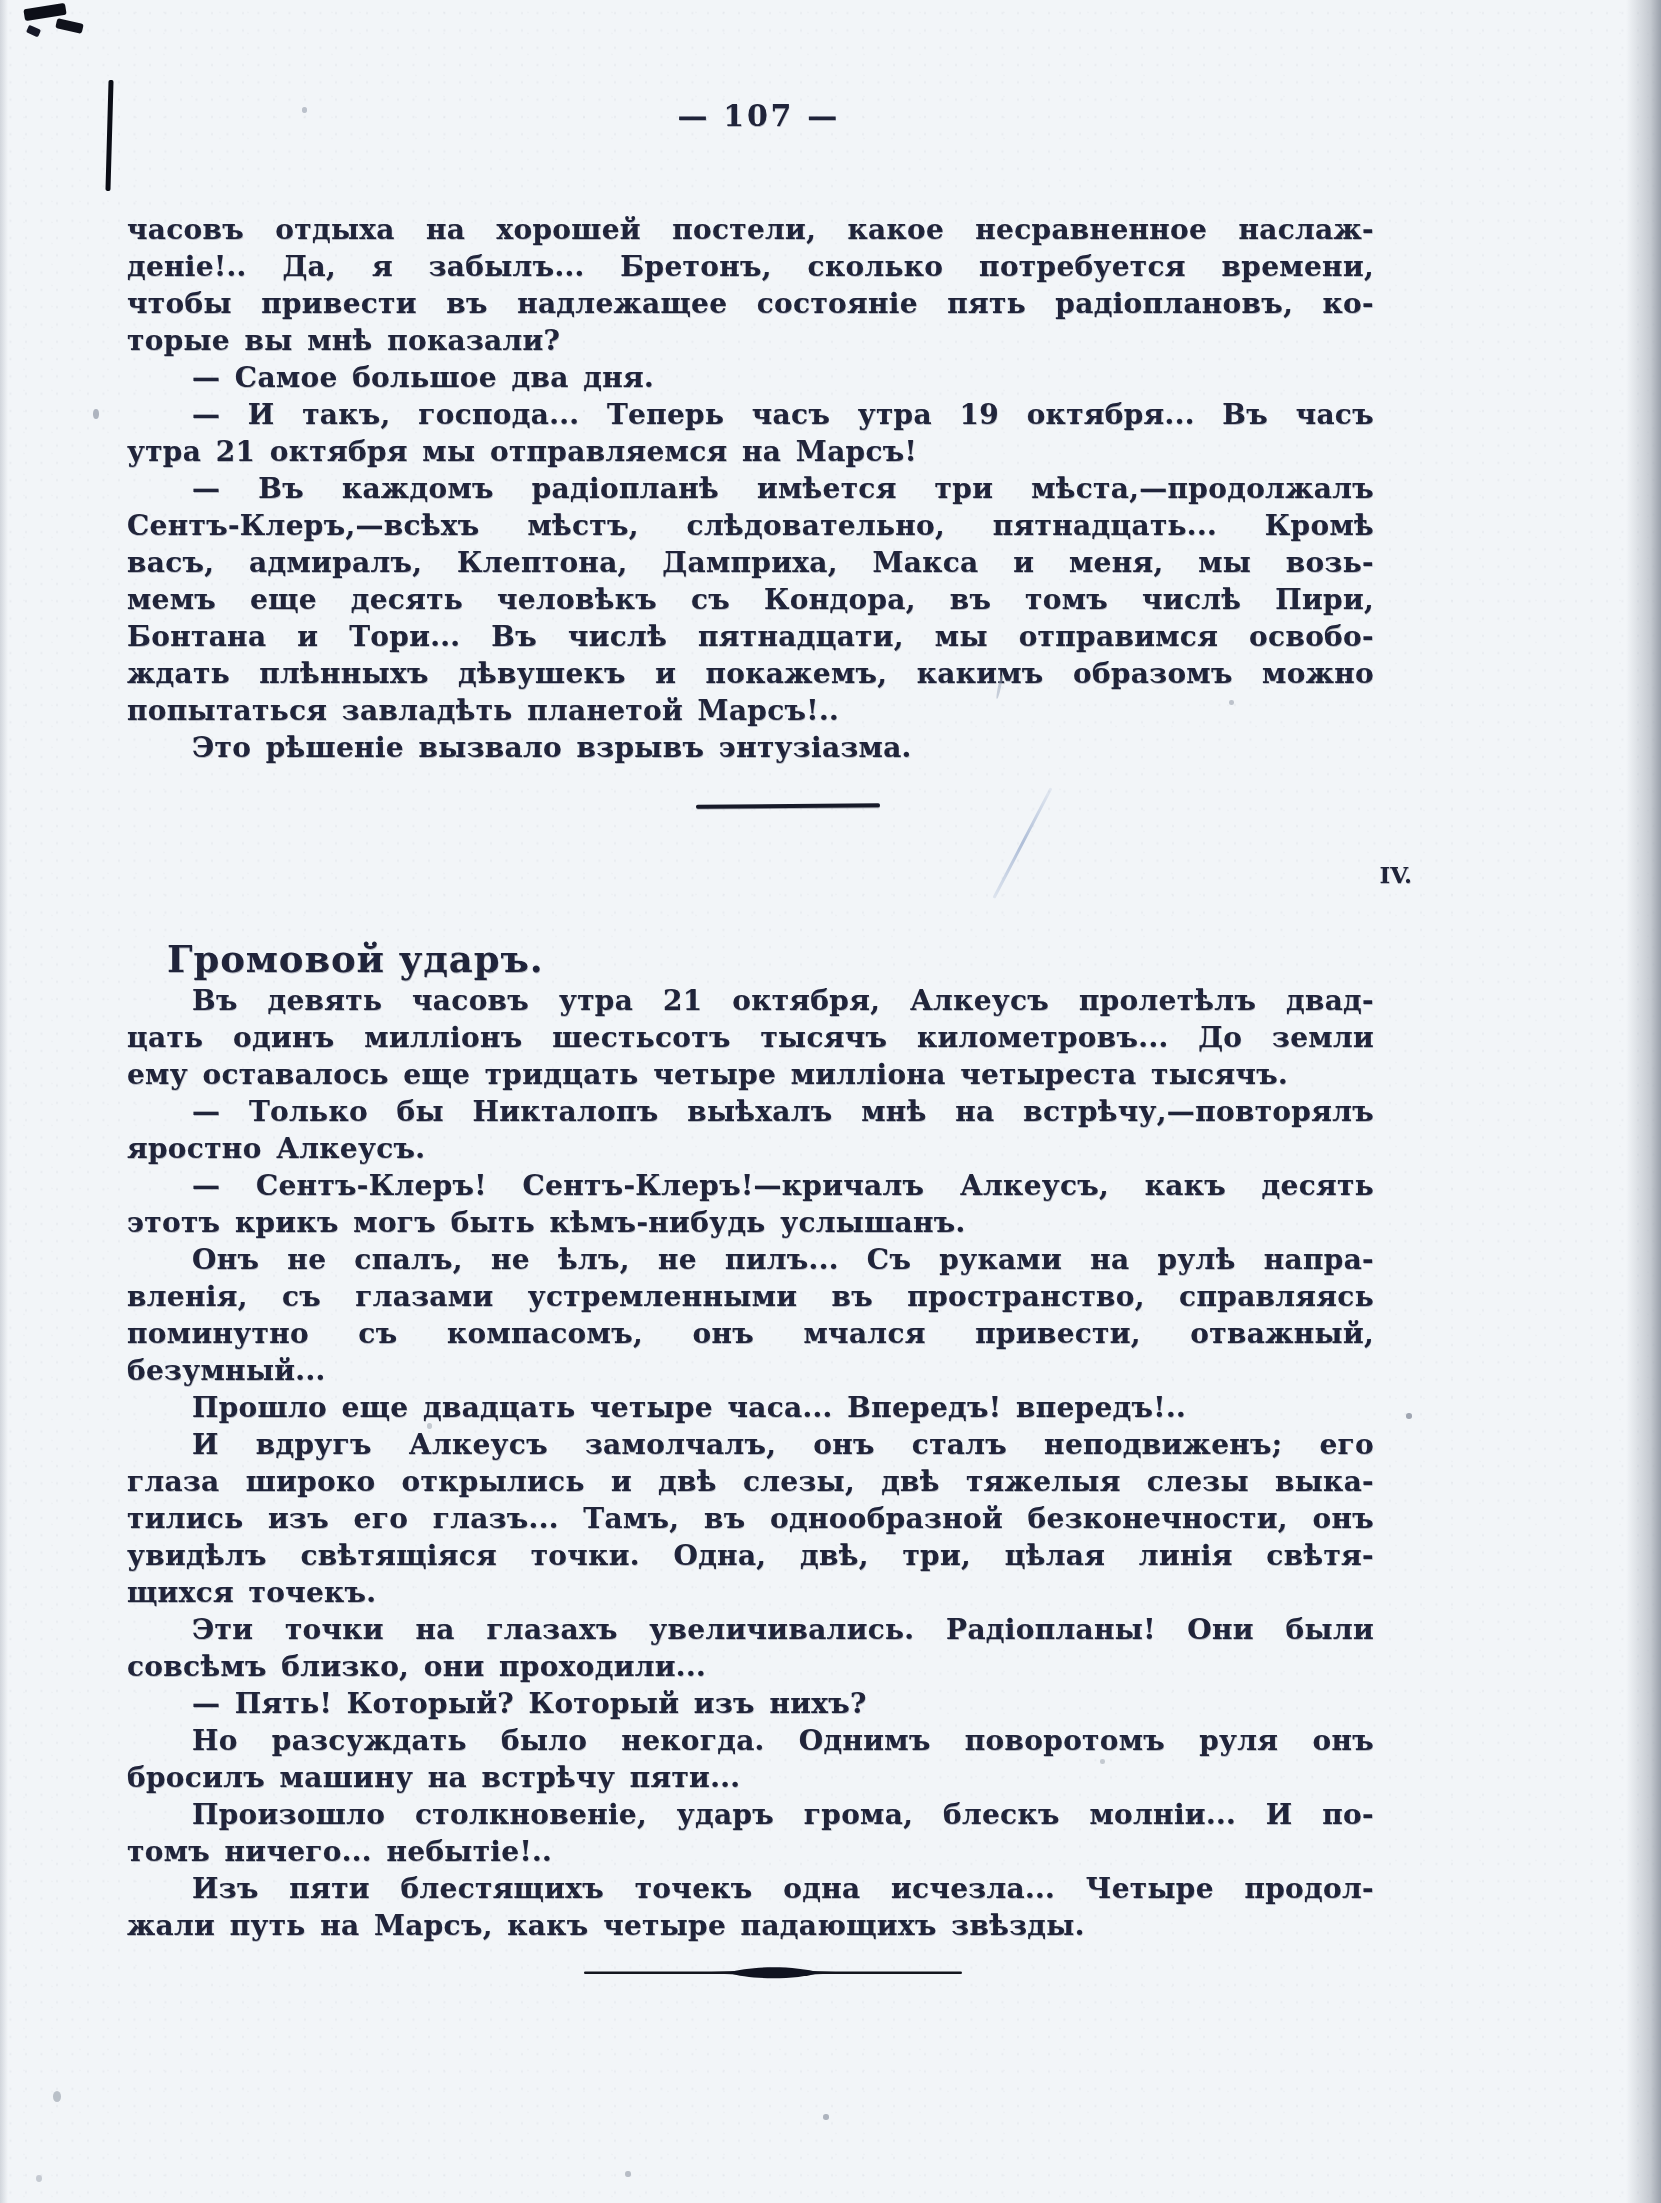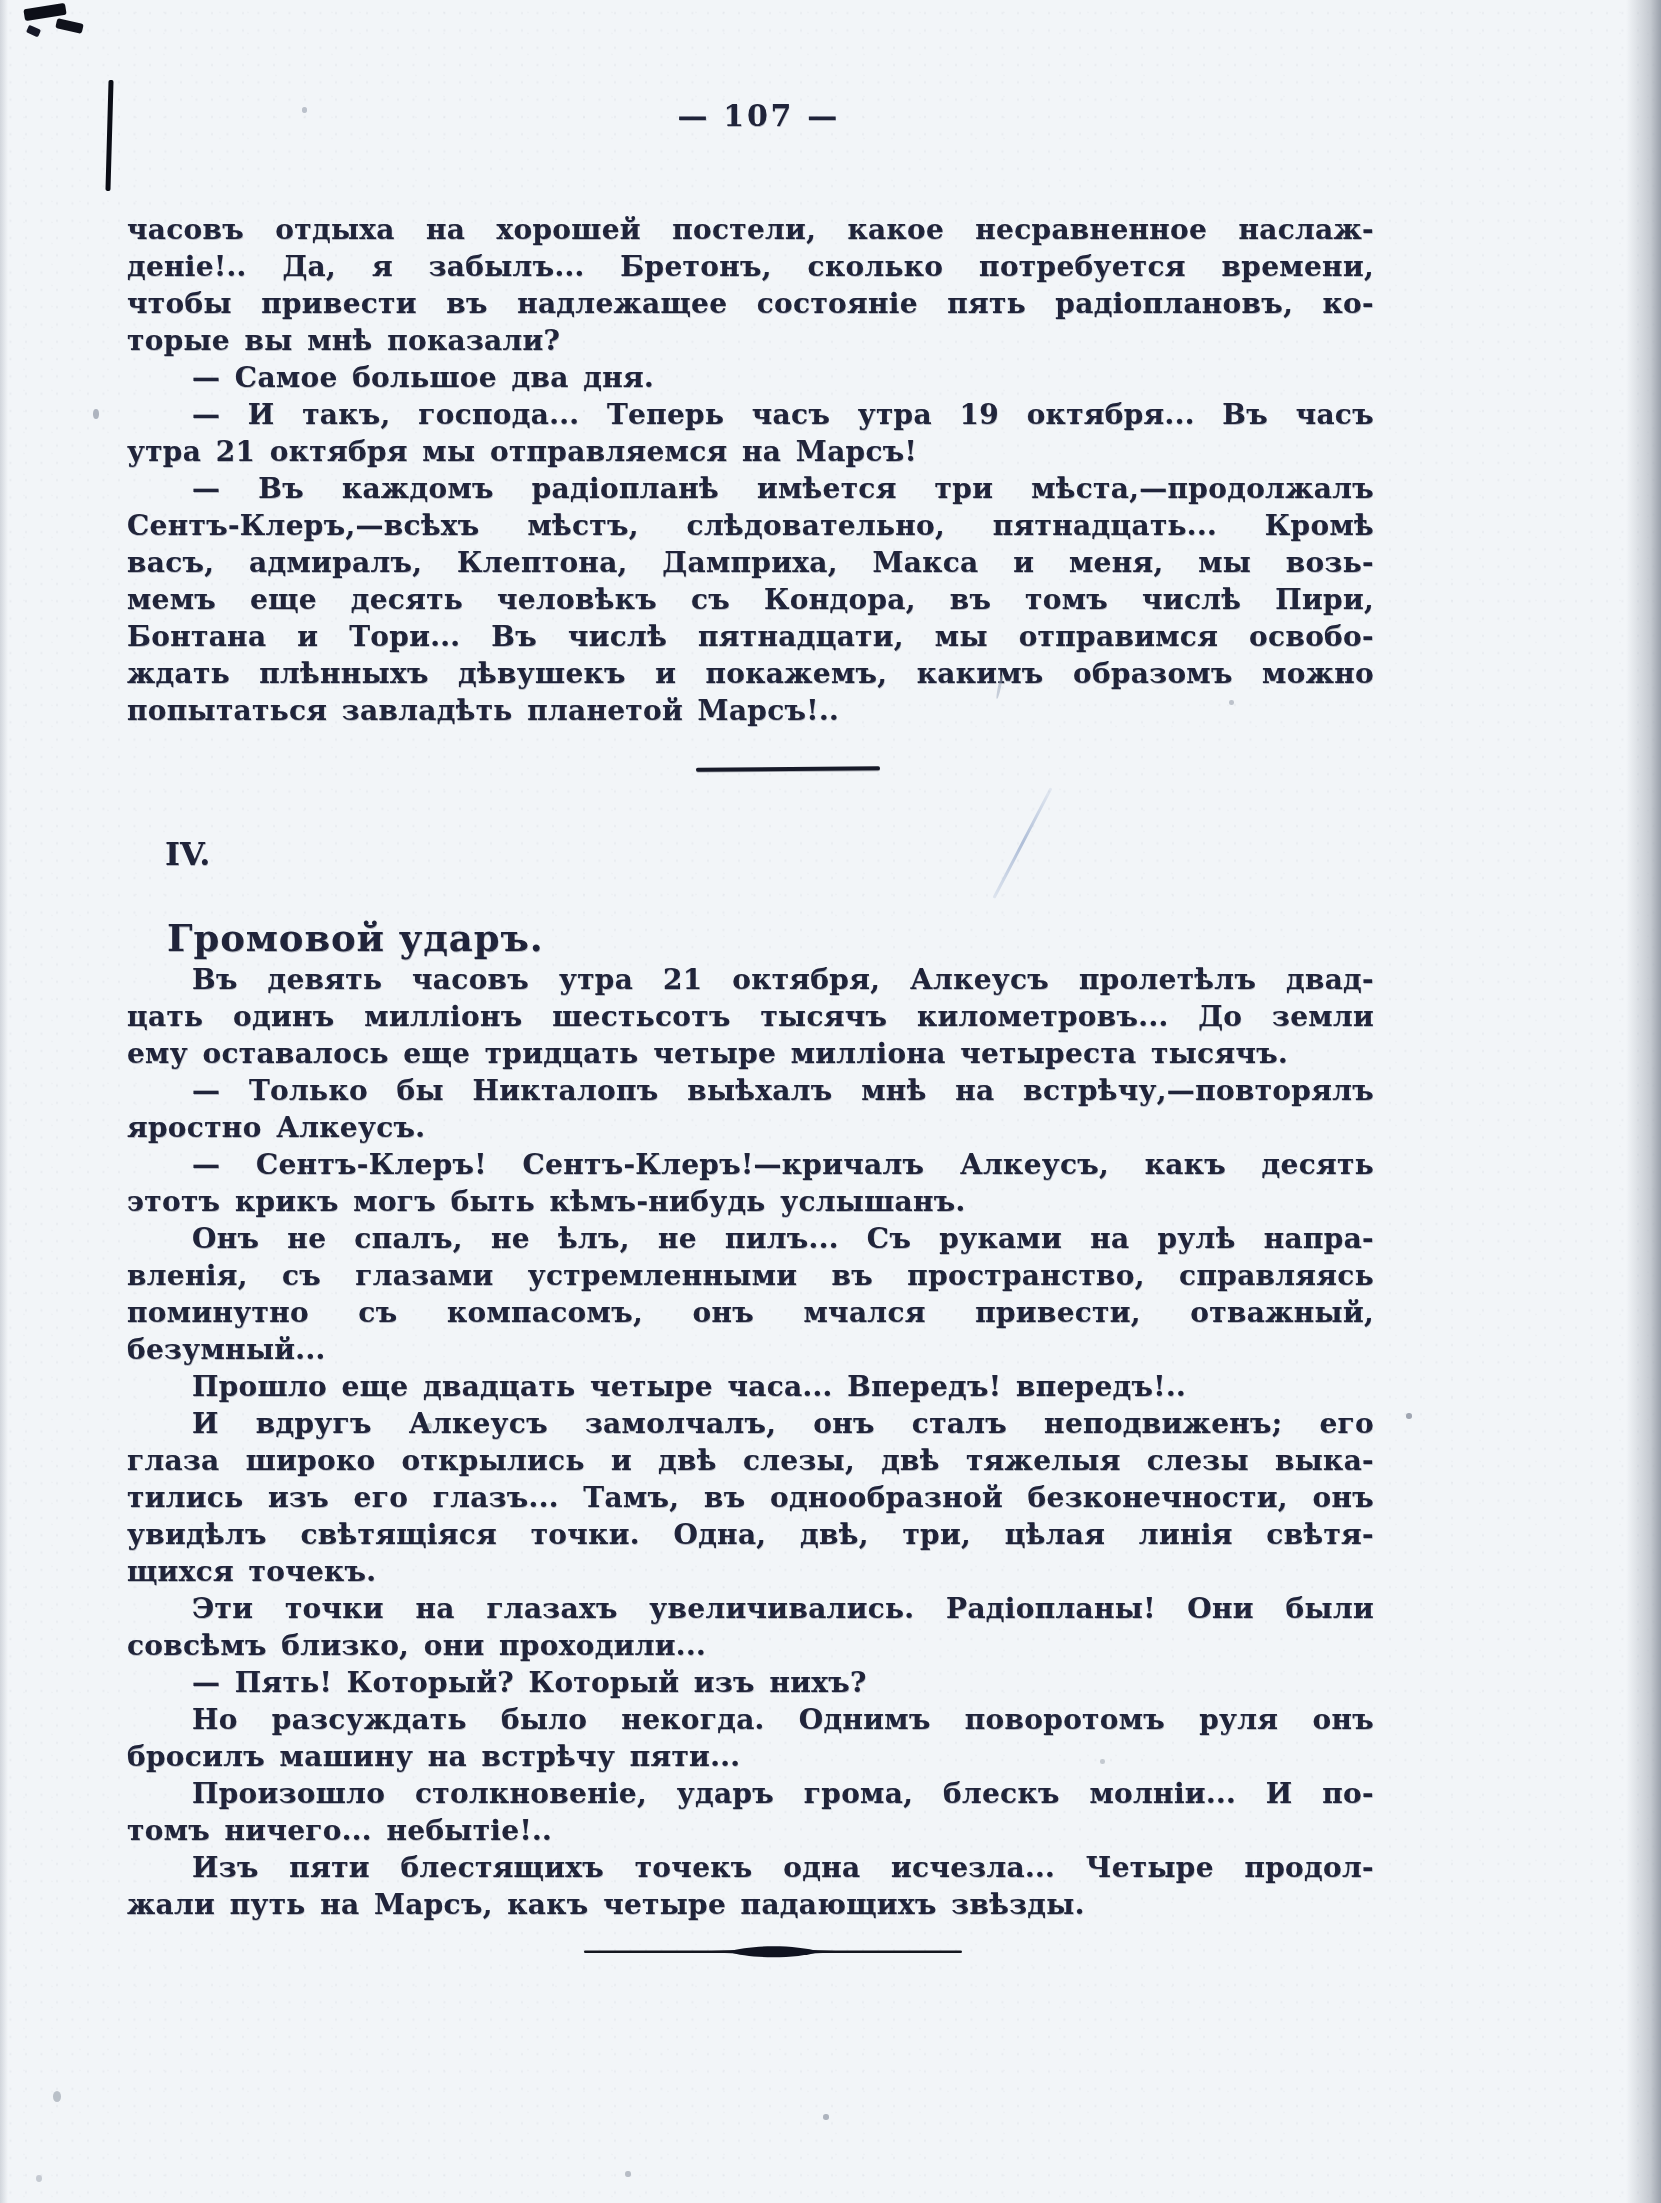--- a/index.html
+++ b/index.html
@@ -35,22 +35,22 @@
     white-space:normal;
   }
   .line.indent{padding-left:65px;}
   .line.last{text-align-last:left;}
   .section-rule{
     width:184px;height:3.6px;background:#171a29;border-radius:1.8px;
     margin-left:569px;margin-top:38px;transform:rotate(-0.4deg);
     box-shadow:0 0.9px 0 rgba(23,26,41,.35);
   }
   .chapter-number{
-    margin-top:64px;font-size:32px;font-weight:bold;line-height:38px;
-    text-align:left;transform:translateX(38px);
+    margin-top:48px;font-size:23px;font-weight:bold;line-height:38px;
+    text-align:right;transform:translateX(38px);
     text-shadow:0.4px 0.5px 0 rgba(32,36,58,.3);
   }
   .chapter-title{
     margin-top:43px;font-size:37px;font-weight:bold;line-height:45px;
     transform:translateX(40px);letter-spacing:0.9px;
     text-shadow:0.5px 0.6px 0 rgba(32,36,58,.3);
   }
   .chapter-body{}
   .flourish{
     margin-top:20px;margin-left:455px;width:382px;height:18px;
@@ -101,20 +101,23 @@
         </div>
         <div class="para">
           <div class="line indent">— Въ каждомъ радіопланѣ имѣется три мѣста,—продолжалъ</div>
           <div class="line">Сентъ-Клеръ,—всѣхъ мѣстъ, слѣдовательно, пятнадцать... Кромѣ</div>
           <div class="line">васъ, адмиралъ, Клептона, Дамприха, Макса и меня, мы возь-</div>
           <div class="line">мемъ еще десять человѣкъ съ Кондора, въ томъ числѣ Пири,</div>
           <div class="line">Бонтана и Тори... Въ числѣ пятнадцати, мы отправимся освобо-</div>
           <div class="line">ждать плѣнныхъ дѣвушекъ и покажемъ, какимъ образомъ можно</div>
           <div class="line last">попытаться завладѣть планетой Марсъ!..</div>
         </div>
+        <div class="para">
+          <div class="line indent last">Это рѣшеніе вызвало взрывъ энтузіазма.</div>
+        </div>
       </div>
 
     <div class="section-rule"></div>
 
     <div class="chapter-number">IV.</div>
     <div class="chapter-title">Громовой ударъ.</div>
 
     <div id="chapter-paragraphs" class="chapter-body">
         <div class="para">
           <div class="line indent">Въ девять часовъ утра  21 октября, Алкеусъ пролетѣлъ двад-</div>

